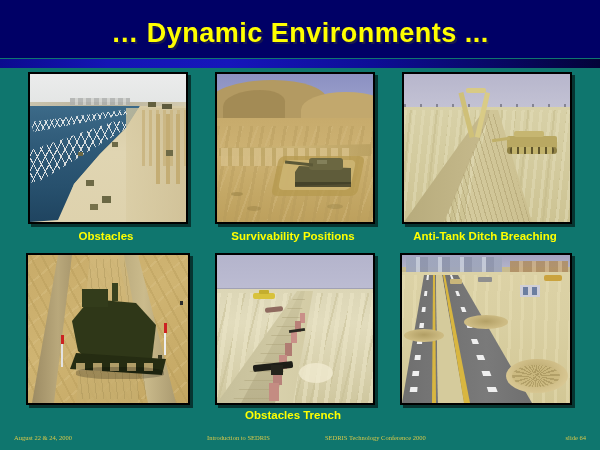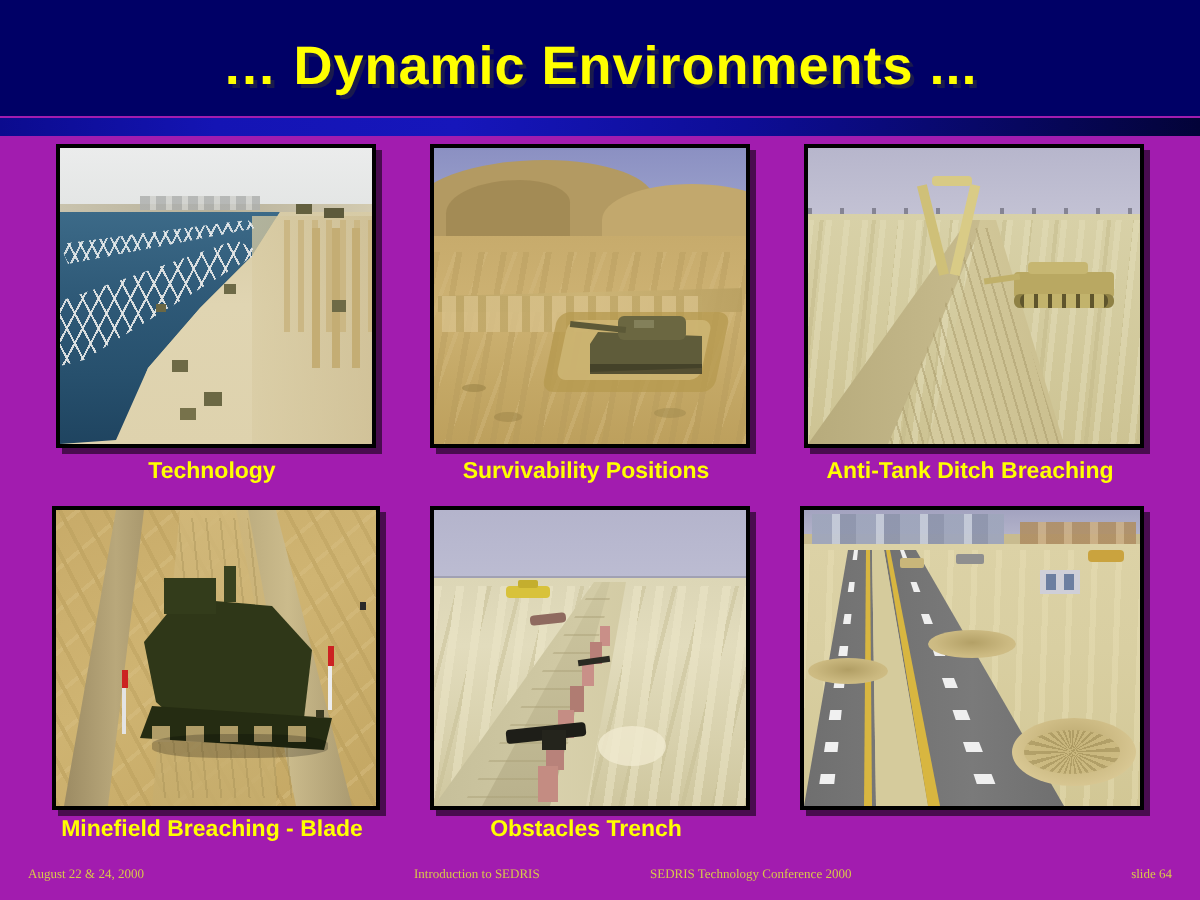--- a/index.html
+++ b/index.html
@@ -10,21 +10,21 @@
   body {
     width: 600px;
     height: 450px;
     overflow: hidden;
     font-family: "Liberation Sans", sans-serif;
   }
   #slide {
     position: relative;
     width: 600px;
     height: 450px;
-    background: #a21caf;
+    background: #0f766e;
     overflow: hidden;
   }
 
   
   #title-bar {
     position: absolute;
     left: 0; top: 0;
     width: 600px; height: 58px;
     background: #000066;
   }
@@ -137,21 +137,21 @@
 
       <div class="lay" style="left:56px;top:106px;width:8px;height:6px;background:#6e6a46;"></div>
       <div class="lay" style="left:72px;top:122px;width:9px;height:7px;background:#6b6844;"></div>
       <div class="lay" style="left:60px;top:130px;width:8px;height:6px;background:#77724b;"></div>
       <div class="lay" style="left:82px;top:68px;width:6px;height:5px;background:#6d6a47;"></div>
       <div class="lay" style="left:48px;top:78px;width:5px;height:4px;background:#6a6744;"></div>
       <div class="lay" style="left:132px;top:30px;width:10px;height:5px;background:#5d5a3c;"></div>
       <div class="lay" style="left:118px;top:28px;width:8px;height:5px;background:#63603f;"></div>
       <div class="lay" style="left:136px;top:76px;width:7px;height:6px;background:#6e6a46;"></div>
     </div>
-    <div class="caption" style="left:-18px; top:158px; width:192px;">Technology</div>
+    <div class="caption" style="left:-18px; top:158px; width:192px;">Obstacles</div>
   </div>
 
   <div class="cell" style="left:215px; top:72px;">
     <div class="thumb" style="width:156px; height:148px;">
       <div class="lay" style="left:0;top:0;width:156px;height:30px;background:linear-gradient(to bottom,#8b90c2,#9aa0cb);"></div>
 
       <div class="lay" style="left:-10px;top:6px;width:120px;height:44px;background:#b39a62;border-radius:55% 45% 0 0;"></div>
       <div class="lay" style="left:84px;top:18px;width:90px;height:36px;background:#c2a86d;border-radius:50% 50% 0 0;"></div>
       <div class="lay" style="left:6px;top:16px;width:62px;height:28px;background:#9c8450;border-radius:60% 40% 0 0;opacity:.7;"></div>
 
@@ -242,21 +242,20 @@
                   background:repeating-linear-gradient(to right,#c9b177 0 9px,transparent 9px 17px);opacity:.85;"></div>
       <div class="lay" style="left:48px;top:112px;width:88px;height:12px;background:rgba(0,0,0,.22);border-radius:40%;"></div>
 
       <div class="lay" style="left:33px;top:82px;width:2px;height:30px;background:#e3e3e3;"></div>
       <div class="lay" style="left:33px;top:80px;width:3px;height:9px;background:#cc2222;"></div>
       <div class="lay" style="left:136px;top:70px;width:2px;height:30px;background:#ededed;"></div>
       <div class="lay" style="left:136px;top:68px;width:3px;height:10px;background:#cc2222;"></div>
       <div class="lay" style="left:152px;top:46px;width:3px;height:4px;background:#2a2a2a;"></div>
       <div class="lay" style="left:130px;top:100px;width:4px;height:4px;background:#3a3a22;"></div>
     </div>
-    <div class="caption" style="left:-14px; top:156px; width:188px;">Minefield Breaching - Blade</div>
   </div>
 
   <div class="cell" style="left:215px; top:253px;">
     <div class="thumb" style="width:156px; height:148px;">
       <div class="lay" style="left:0;top:0;width:156px;height:34px;background:linear-gradient(to bottom,#b4b4cc,#bcbcd2);"></div>
       <div class="lay" style="left:0;top:33px;width:156px;height:2px;background:#8f8f9f;opacity:.6;"></div>
 
       <div class="lay" style="left:0;top:34px;width:156px;height:114px;background:linear-gradient(to bottom,#dcd6b6 0%,#e2dcbd 30%,#d8d1ad 70%,#cfc79f 100%);"></div>
       <div class="lay" style="left:0;top:38px;width:156px;height:110px;opacity:.45;
                   background:repeating-linear-gradient(98deg,#efe9cb 0 4px,transparent 4px 11px),

